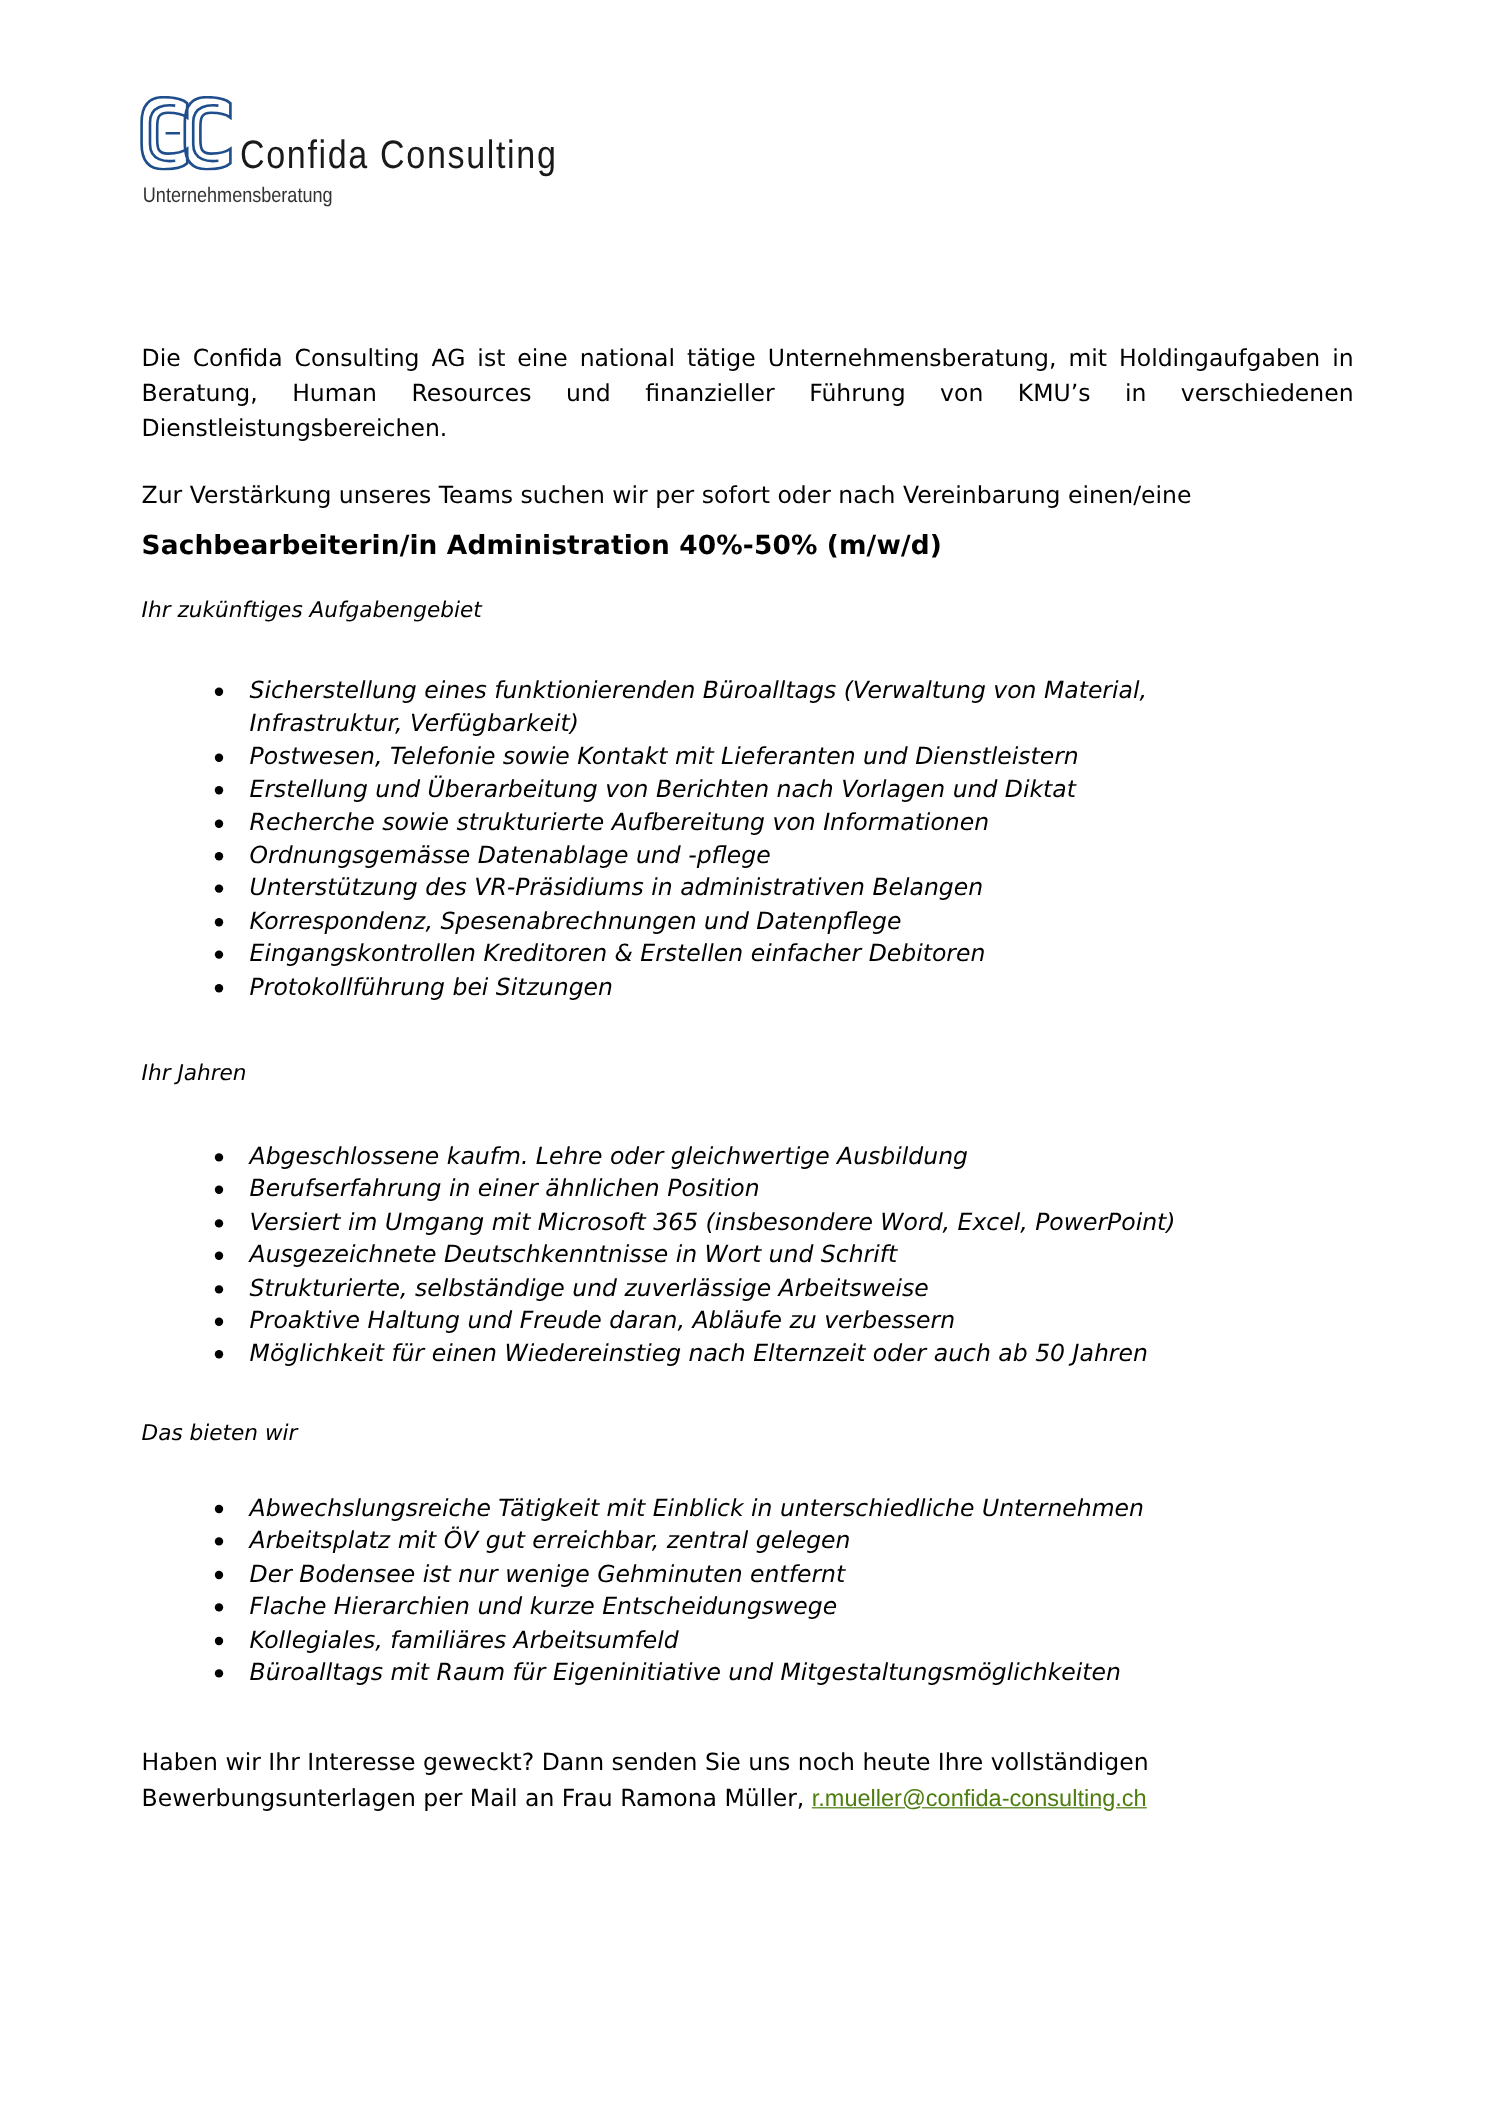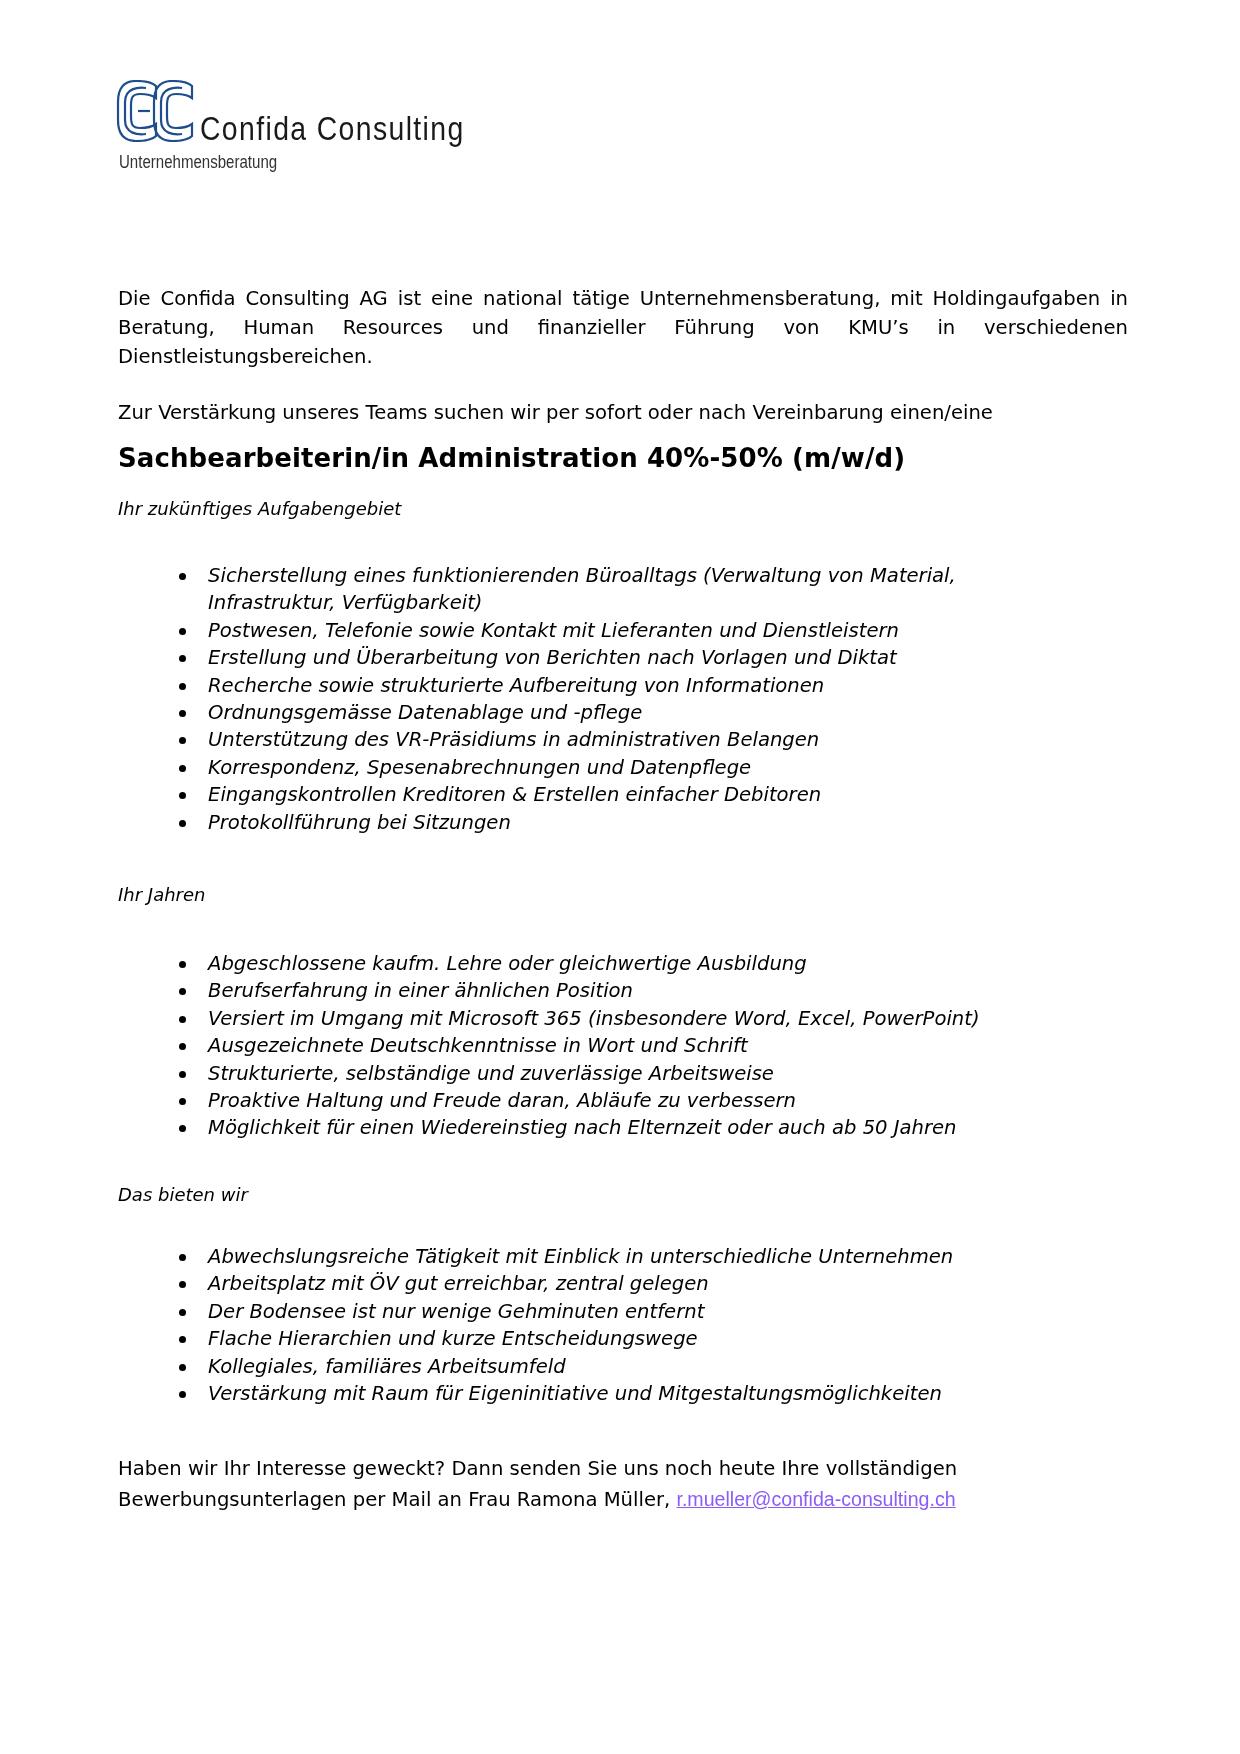--- a/index.html
+++ b/index.html
@@ -10,34 +10,34 @@
   .logo-name { position: absolute; left: 84px; top: 30px; font-family: "Liberation Sans", sans-serif;
                font-size: 33px; letter-spacing: 1.6px; color: #1a1a1a; transform: scaleX(0.86); transform-origin: left top; white-space: nowrap; }
   .logo-sub { position: absolute; left: 3px; top: 72px; font-family: "Liberation Sans", sans-serif;
               font-size: 17.5px; color: #333; transform: scaleX(0.86); transform-origin: left top; white-space: nowrap; }
 
   .page { position: absolute; left: 118px; top: 284px; width: 1010px; }
   .para { font-size: 19.6px; line-height: 29px; margin: 0; }
   .justify { text-align: justify; }
   .p1 { position: absolute; top: 0; left: 0; width: 1010px; }
   .p2 { position: absolute; top: 114px; left: 0; width: 1010px; }
-  .title { position: absolute; top: 159px; left: 0; font-size: 26px; font-weight: bold; margin: 0; white-space: nowrap; letter-spacing: 0.1px; }
+  .title { position: absolute; top: 159px; left: 0; font-size: 22px; font-weight: bold; margin: 0; white-space: nowrap; letter-spacing: 0.1px; }
   .section-label { position: absolute; left: 0; font-size: 18px; font-style: italic; margin: 0; }
   .sl1 { top: 214px; }
   .sl2 { top: 600px; }
   .sl3 { top: 900px; }
   ul.bullets { position: absolute; left: 45px; margin: 16px; padding: 0; list-style: none; width: 900px; font-style: italic; }
   ul.bullets li { position: relative; padding-left: 29px; font-size: 19.6px; line-height: 27.4px; }
   ul.bullets li .dot { position: absolute; left: 0; top: 11px; width: 7px; height: 7px; border-radius: 50%; background: #000; }
   .ul1 { top: 262px; }
   .ul2 { top: 650px; }
   .ul3 { top: 943px; }
   .closing { position: absolute; top: 1170px; left: 0; width: 1010px; font-size: 19.6px; line-height: 30px; margin: 0; }
   .closing b { font-weight: normal; }
-  .email { color: #8b5cf6; text-decoration: underline; font-family: "Liberation Sans", sans-serif; font-size: 19.6px; }
+  .email { color: #4d7c0f; text-decoration: underline; font-family: "Liberation Sans", sans-serif; font-size: 19.6px; }
 </style>
 </head>
 <body>
 
 <div class="logo">
   <svg width="80" height="62" viewBox="0 0 80 62">
     <g fill="none" stroke="#1f4e8c" stroke-width="2.2">
 
       <path d="M40 6 C 36 2, 28 1, 20 1 C 7 1, 2 9, 2 22 L 2 40 C 2 53, 7 61, 20 61 C 28 61, 36 60, 40 56 L 40 44 C 36 47, 30 48, 24 48 C 16 48, 15 44, 15 36 L 15 26 C 15 18, 16 14, 24 14 C 30 14, 36 15, 40 18 Z"></path>
       <path d="M30 8 C 22 7, 9 8, 9 22 L 9 40 C 9 54, 22 55, 30 54"></path>
@@ -81,17 +81,17 @@
     <li><span class="dot"></span><span>Möglichkeit für einen Wiedereinstieg nach Elternzeit oder auch ab 50 Jahren</span></li>
   </ul>
 
   <p class="section-label sl3">Das bieten wir</p>
   <ul class="bullets ul3">
     <li><span class="dot"></span><span>Abwechslungsreiche Tätigkeit mit Einblick in unterschiedliche Unternehmen</span></li>
     <li><span class="dot"></span><span>Arbeitsplatz mit ÖV gut erreichbar, zentral gelegen</span></li>
     <li><span class="dot"></span><span>Der Bodensee ist nur wenige Gehminuten entfernt</span></li>
     <li><span class="dot"></span><span>Flache Hierarchien und kurze Entscheidungswege</span></li>
     <li><span class="dot"></span><span>Kollegiales, familiäres Arbeitsumfeld</span></li>
-    <li><span class="dot"></span><span>Verstärkung mit Raum für Eigeninitiative und Mitgestaltungsmöglichkeiten</span></li>
+    <li><span class="dot"></span><span>Büroalltags mit Raum für Eigeninitiative und Mitgestaltungsmöglichkeiten</span></li>
   </ul>
 
   <p class="closing"><b>Haben wir Ihr Interesse geweckt?</b><span> Dann senden Sie uns noch heute Ihre vollständigen Bewerbungsunterlagen per Mail an Frau Ramona Müller, </span><a class="email" href="mailto:r.mueller@confida-consulting.ch">r.mueller@confida-consulting.ch</a></p>
 </div>
 
 </body></html>

